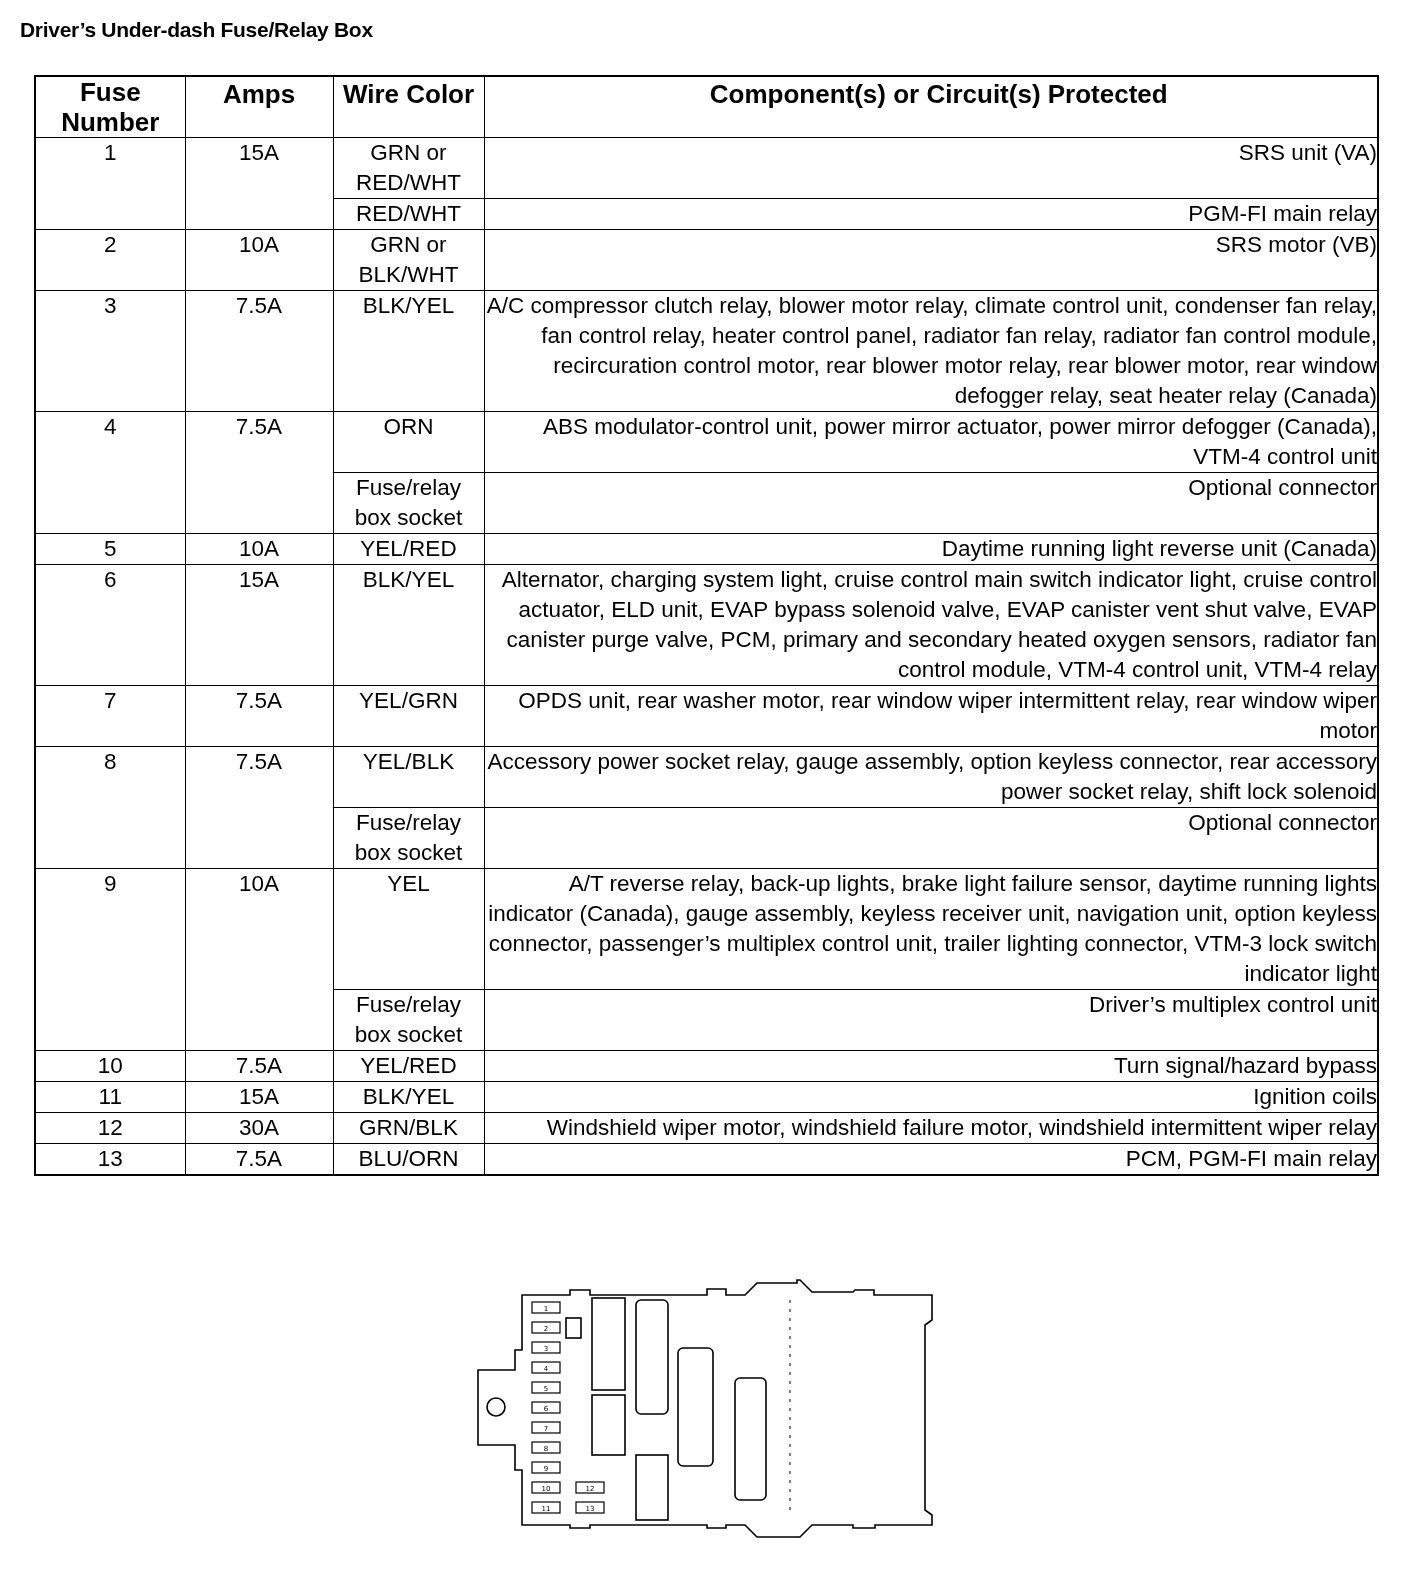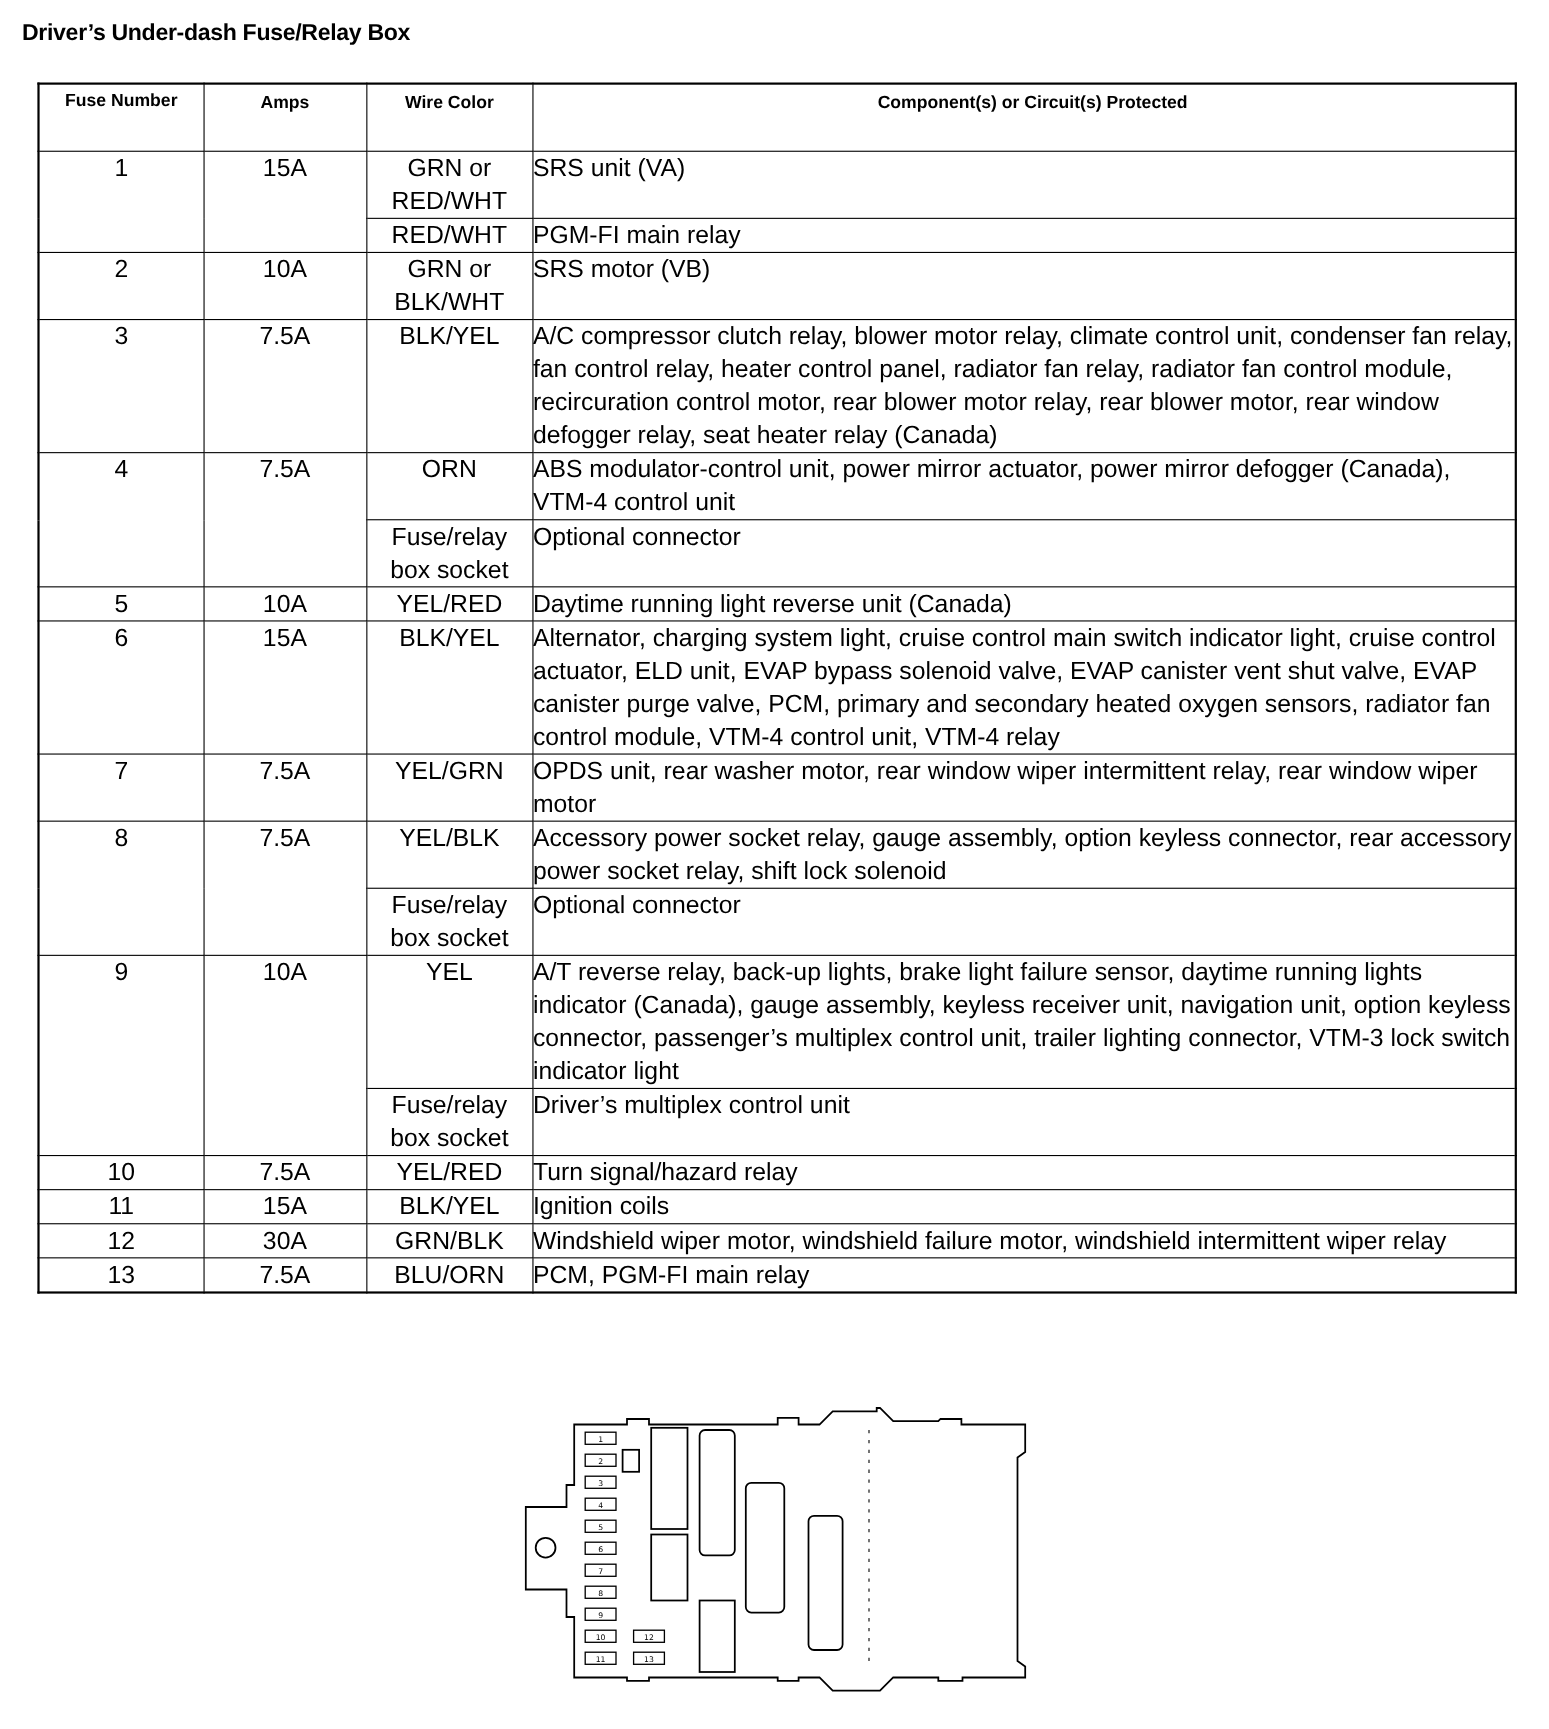--- a/index.html
+++ b/index.html
@@ -17,26 +17,26 @@
     font-size: 22.5px; line-height: 30px;
   }
   table.fuse col.c1 { width: 150px; }
   table.fuse col.c2 { width: 148px; }
   table.fuse col.c3 { width: 151px; }
   table.fuse col.c4 { width: 894px; }
   table.fuse th, table.fuse td {
     border: 1.5px solid #000; vertical-align: top; padding: 0;
   }
   table.fuse th {
-    font-weight: bold; text-align: center; height: 60px; font-size: 16px;
+    font-weight: bold; text-align: center; height: 60px; font-size: 26px;
   }
   table.fuse { border: 2px solid #000; }
   td.num, td.amp, td.wire { text-align: center; }
   td.wire { white-space: pre-line; }
-  td.comp { padding-left: 11px; padding-right: 8px; }
+  td.comp { padding-left: 11px; padding-right: 8px; text-align: right; }
   .diagram {
     position: absolute; left: 470px; top: 1270px; width: 480px; height: 290px;
   }
 </style>
 </head>
 <body>
 
 <div class="title">Driver’s Under-dash Fuse/Relay Box</div>
 
 <table class="fuse">
@@ -127,21 +127,21 @@
       </tr>
       <tr>
         <td class="wire">Fuse/relay
 box socket</td>
         <td class="comp">Driver’s multiplex control unit</td>
       </tr>
       <tr>
         <td class="num" rowspan="1">10</td>
         <td class="amp" rowspan="1">7.5A</td>
         <td class="wire">YEL/RED</td>
-        <td class="comp">Turn signal/hazard relay</td>
+        <td class="comp">Turn signal/hazard bypass</td>
       </tr>
       <tr>
         <td class="num" rowspan="1">11</td>
         <td class="amp" rowspan="1">15A</td>
         <td class="wire">BLK/YEL</td>
         <td class="comp">Ignition coils</td>
       </tr>
       <tr>
         <td class="num" rowspan="1">12</td>
         <td class="amp" rowspan="1">30A</td>

